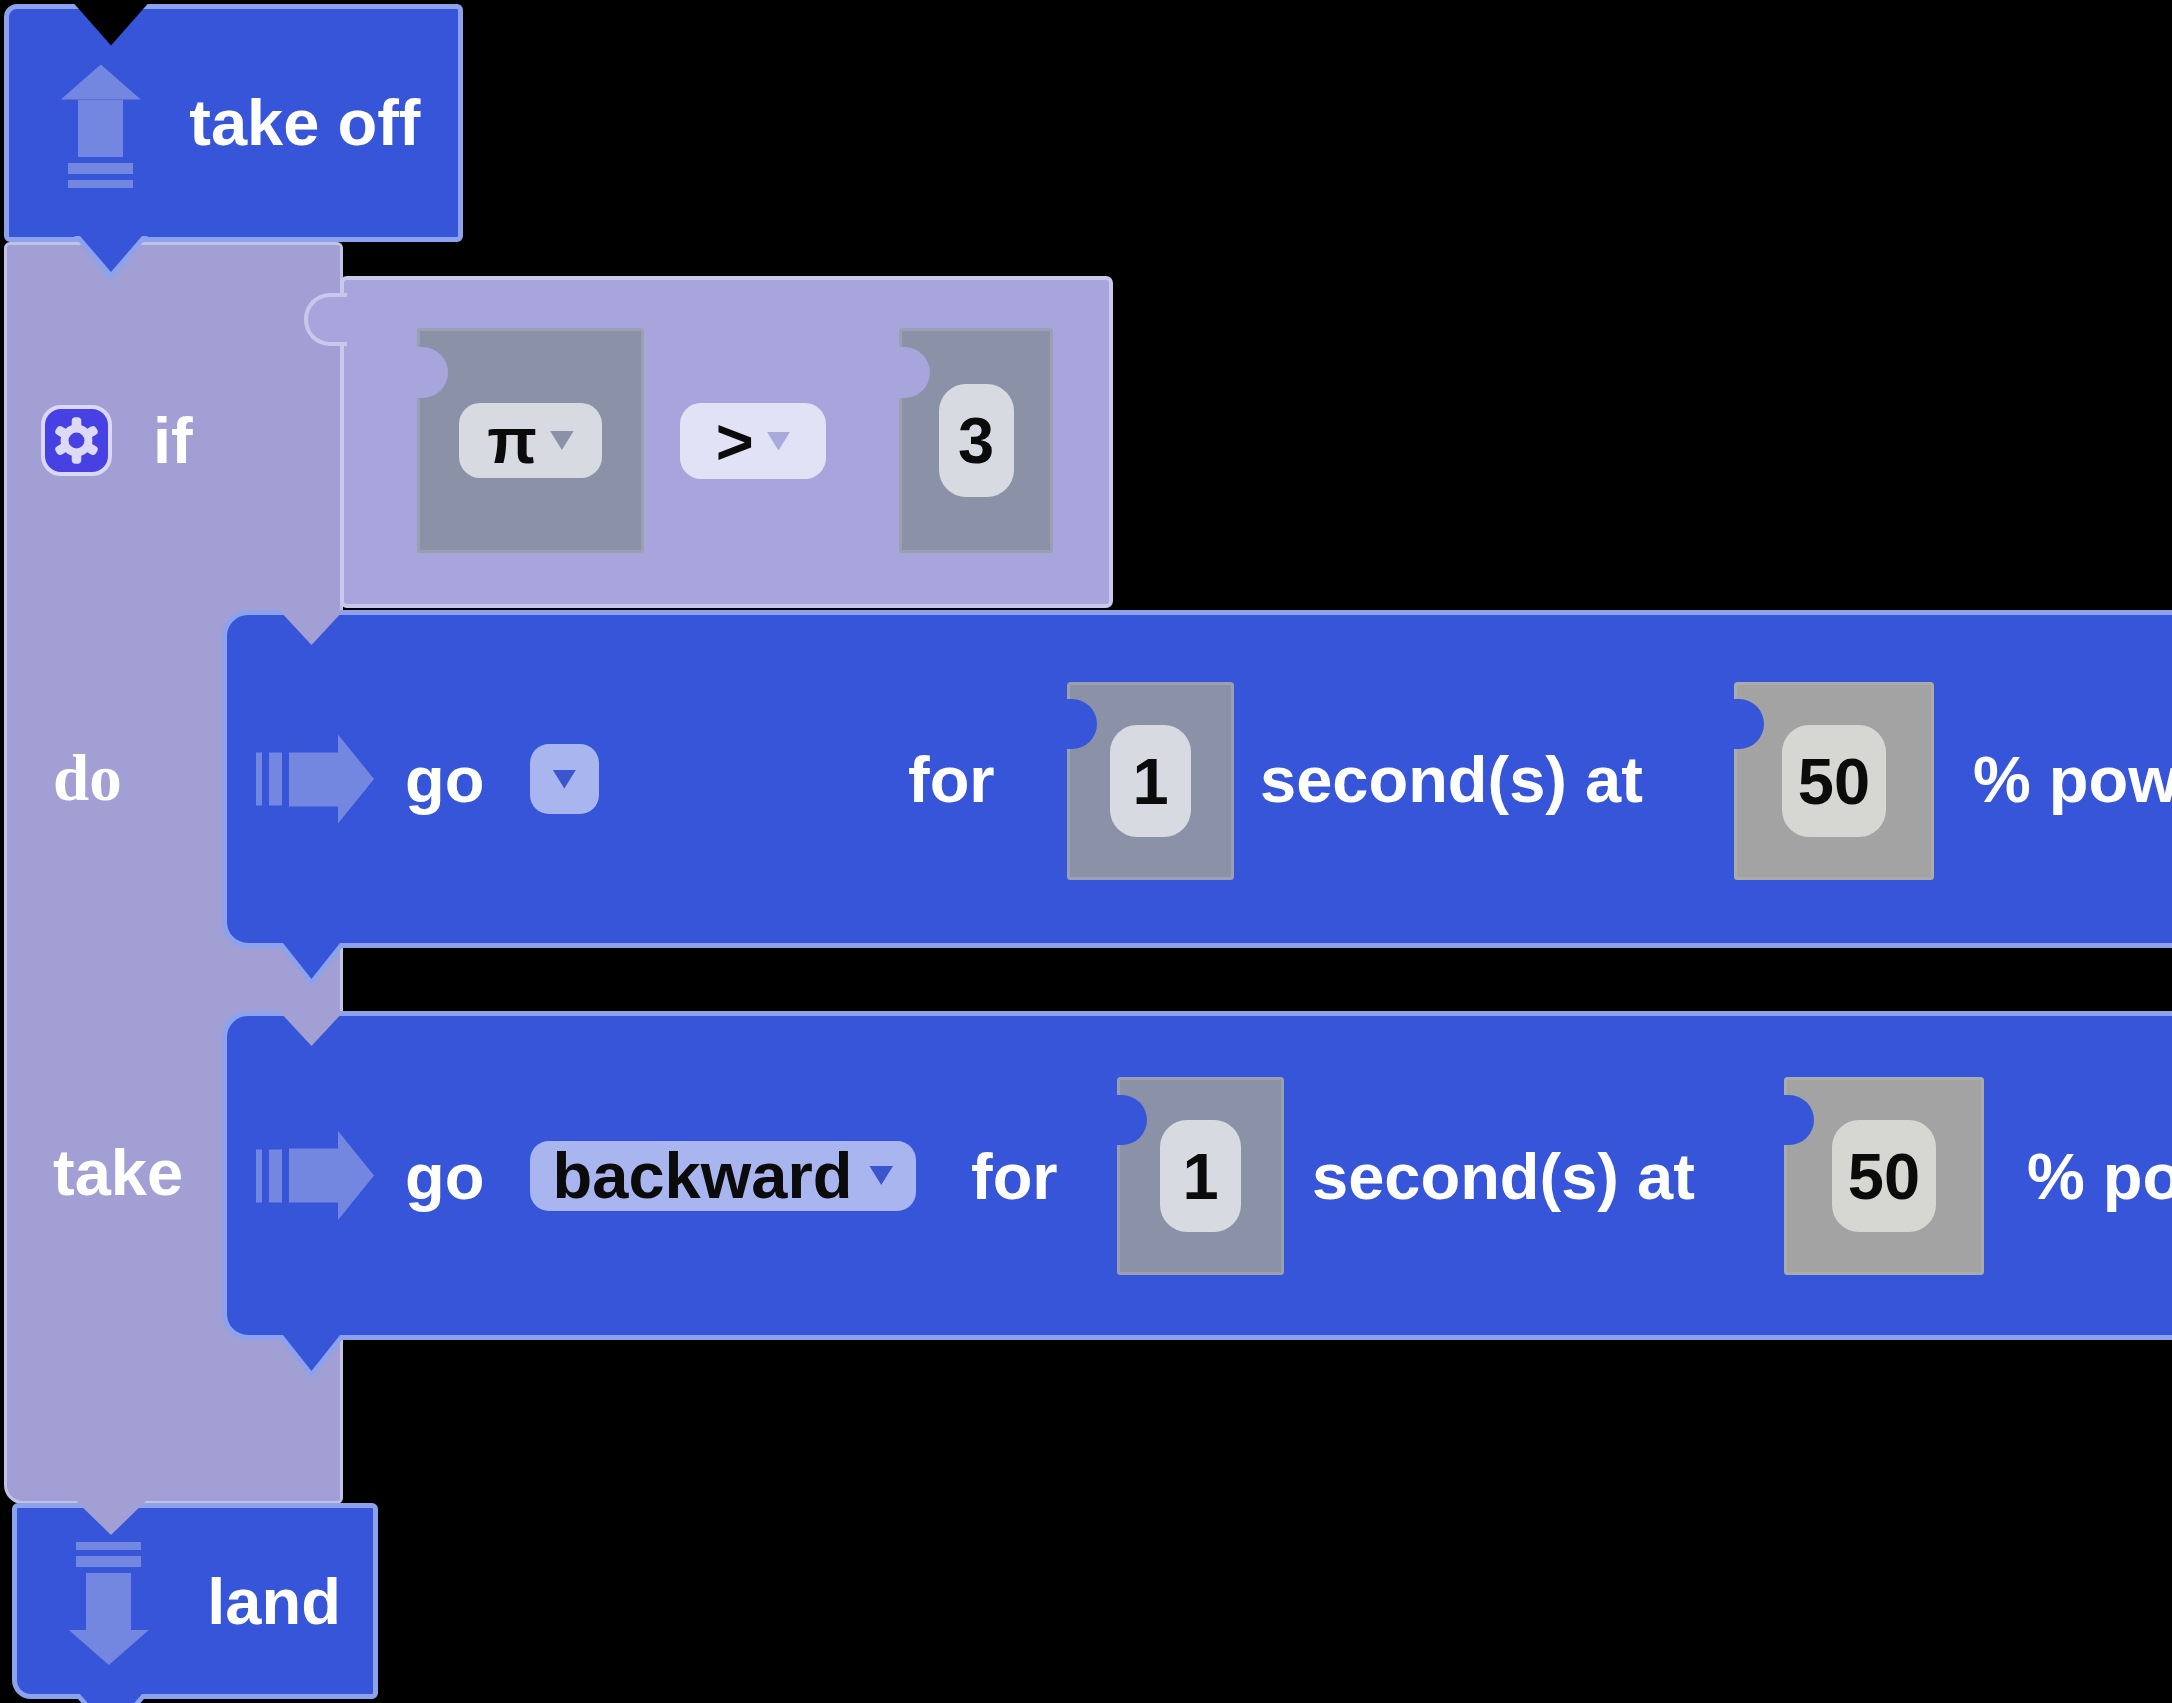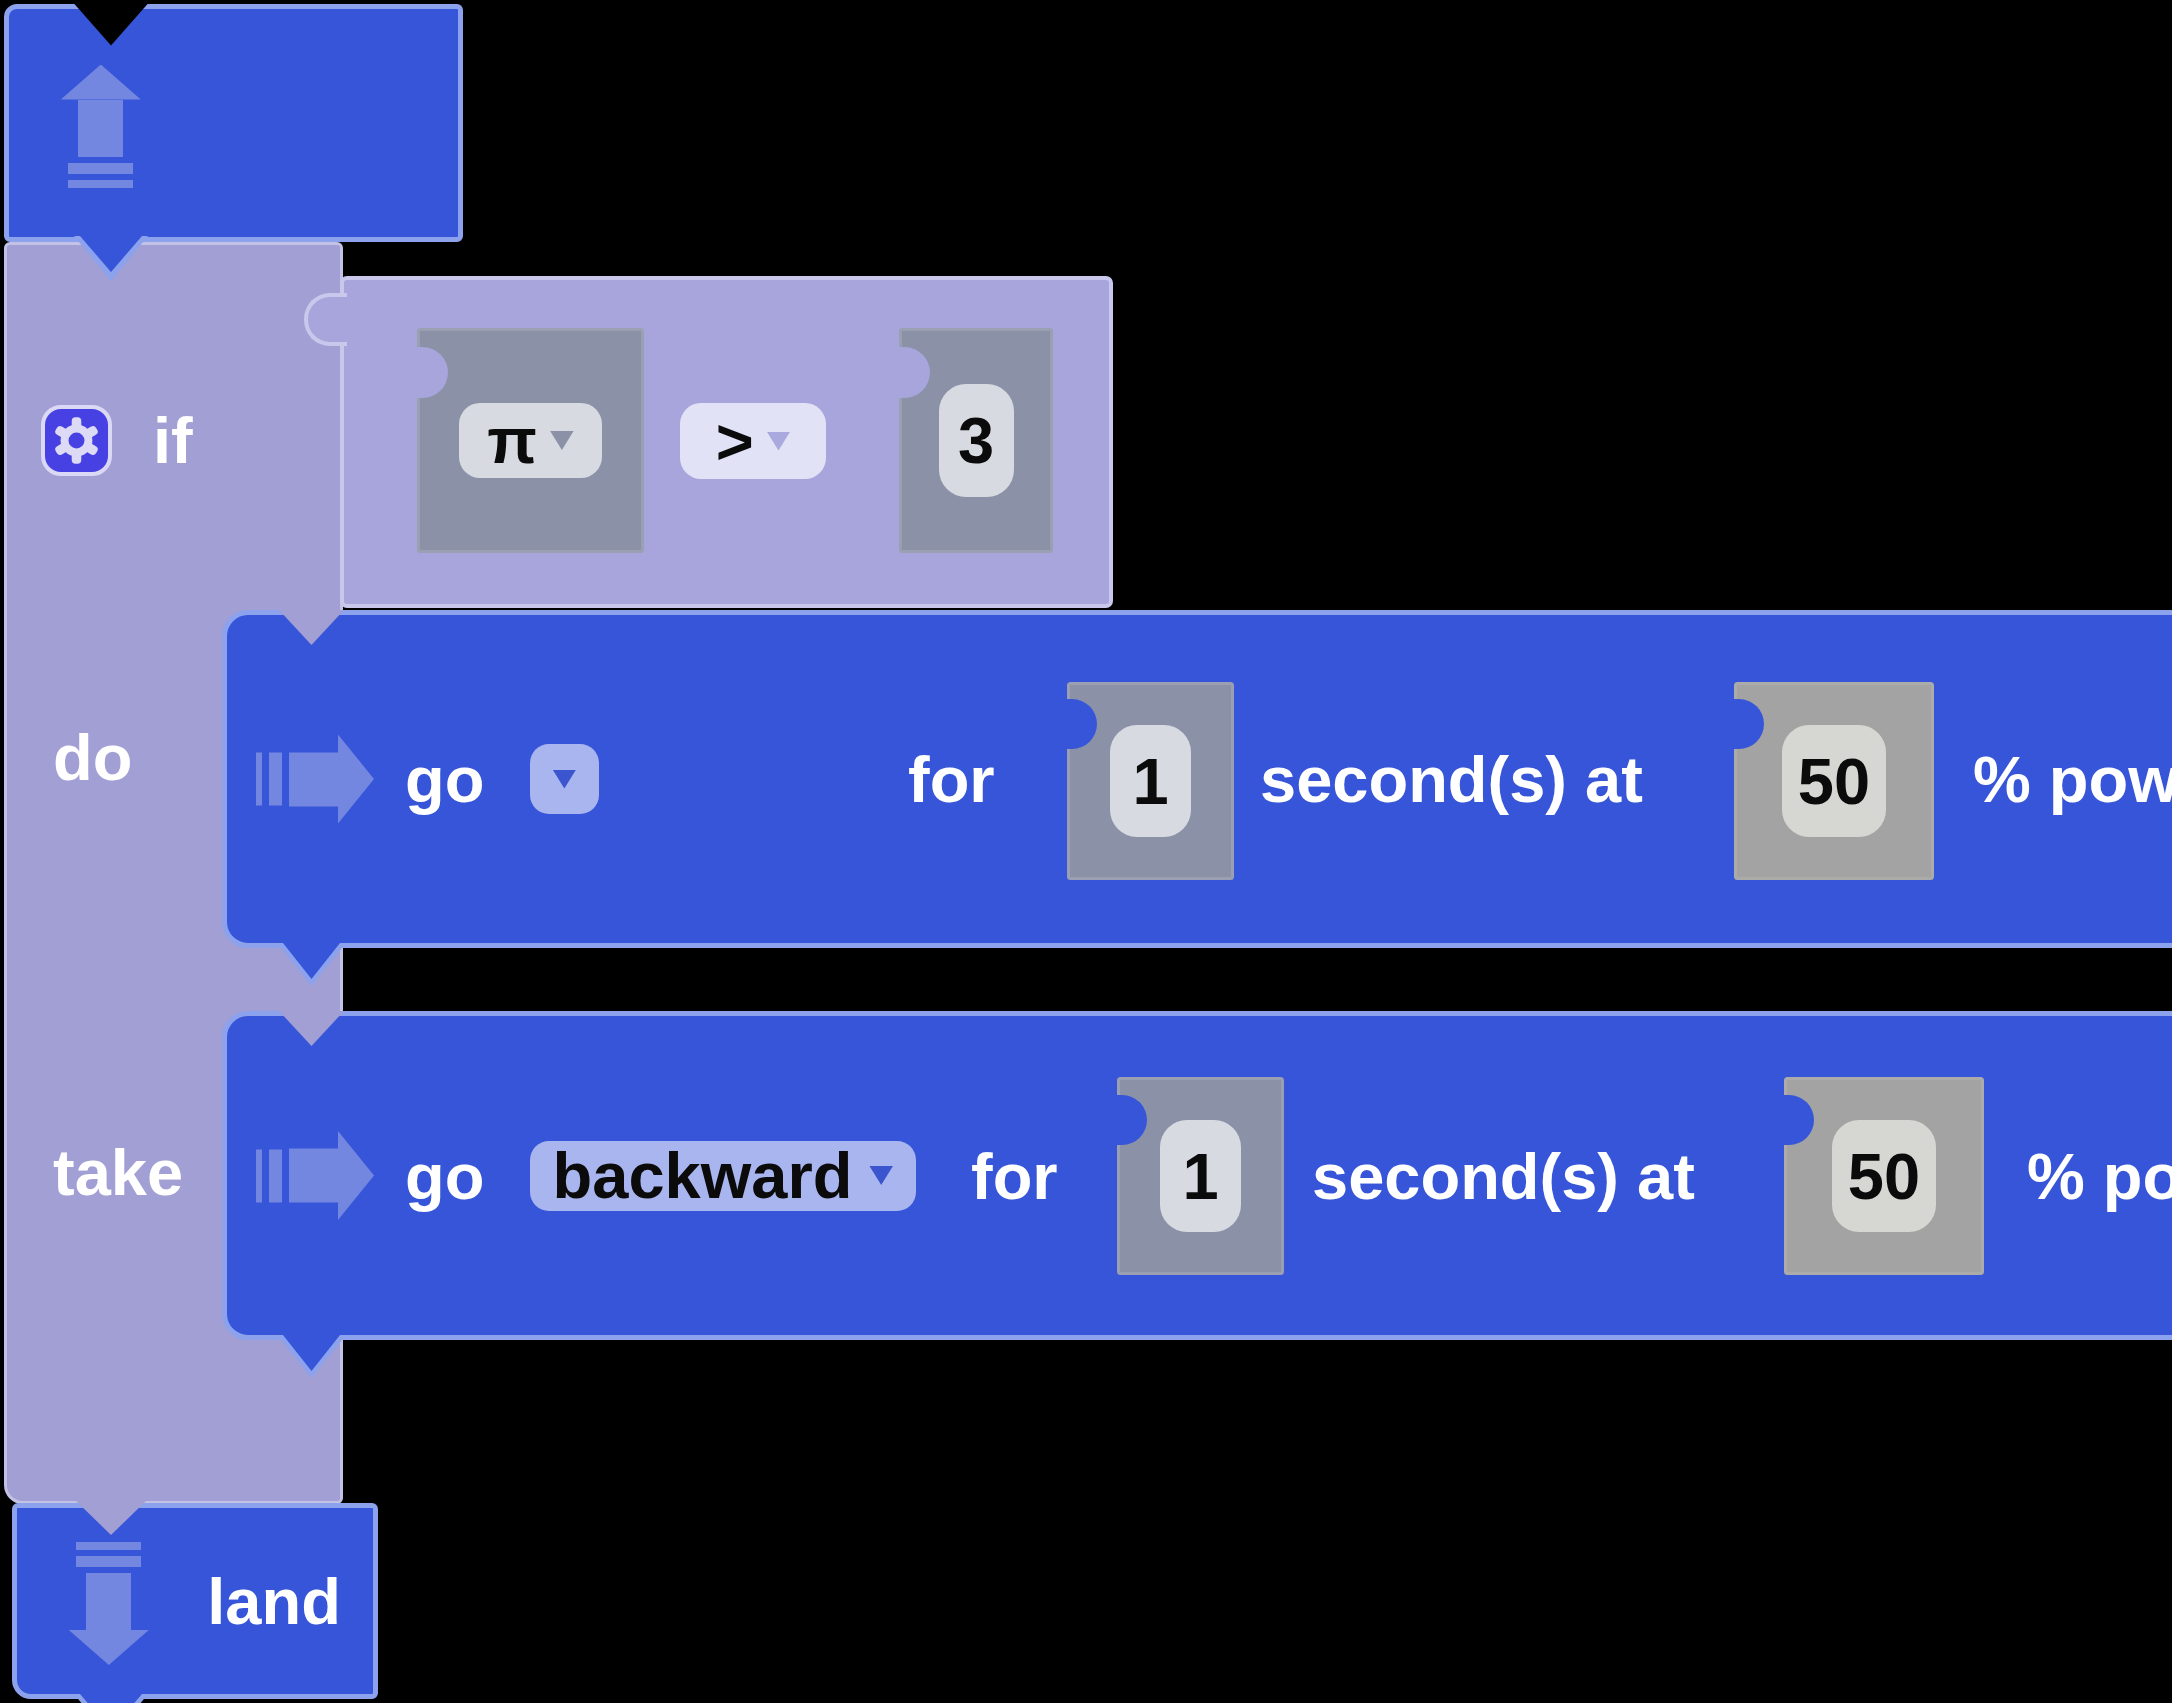--- a/index.html
+++ b/index.html
@@ -64,20 +64,21 @@
   </div>
   <div class="abs knob" style="left:899px;top:347px;width:31px;height:51px;z-index:5;background:#A7A5DC;"></div>
 
   <div class="abs blue" style="left:4.3px;top:3.5px;width:459px;height:238px;z-index:6;border-radius:13px 6px 6px 6px;">
     <div class="abs icon-col" style="left:48px;top:56px;width:87px;">
       <div class="icon-blue vtri" style="width:80px;height:35px;clip-path:polygon(50% 0,100% 100%,0 100%);"></div>
       <div class="icon-blue" style="width:45px;height:57px;"></div>
       <div class="icon-blue" style="width:65px;height:11.3px;margin-top:6px;"></div>
       <div class="icon-blue" style="width:65px;height:7.8px;margin-top:6px;"></div>
     </div>
+    <div class="abs lbl" style="left:180px;top:0;height:100%;">take off</div>
   </div>
 
   <div class="abs vtri" style="left:74px;top:3.5px;width:74px;height:42px;z-index:7;background:#000;"></div>
 
   <div class="abs vtri" style="left:74px;top:236px;width:74px;height:45px;z-index:7;background:#8CA2EC;"></div>
   <div class="abs vtri" style="left:80px;top:236px;width:62px;height:36px;z-index:8;background:#3655D8;"></div>
 
   <div class="abs" style="left:41px;top:405px;width:71px;height:71px;z-index:6;background:#4741E4;
               border:4.3px solid #DAD8F4;border-radius:20px;display:flex;align-items:center;justify-content:center;">
     <svg width="53" height="53" viewBox="0 0 100 100">
@@ -88,21 +89,21 @@
         <rect x="41" y="6" width="18" height="24" rx="7" transform="rotate(120 50 50)"></rect>
         <rect x="41" y="6" width="18" height="24" rx="7" transform="rotate(180 50 50)"></rect>
         <rect x="41" y="6" width="18" height="24" rx="7" transform="rotate(240 50 50)"></rect>
         <rect x="41" y="6" width="18" height="24" rx="7" transform="rotate(300 50 50)"></rect>
       </g>
       <circle cx="50" cy="50" r="15" fill="#4741E4"></circle>
     </svg>
   </div>
   <div class="abs lbl" style="left:153px;top:405px;height:71px;z-index:6;">if</div>
 
-  <div class="abs lbl" style="left:53px;top:718px;height:78px;z-index:6;">do</div>
+  <div class="abs lbl" style="left:53px;top:739px;height:78px;z-index:6;font-family:Liberation Serif, serif;">do</div>
   <div class="abs lbl" style="left:53px;top:1133px;height:78px;z-index:6;">take</div>
 
   <div class="abs blue" style="left:222px;top:610px;width:2061px;height:338px;z-index:6;border-radius:26px 6px 6px 26px;">
     <div class="abs arrow-row center-y" style="left:29px;">
       <div class="icon-blue" style="width:6px;height:53px;"></div>
       <div class="icon-blue" style="width:13px;height:53px;margin-left:7px;"></div>
       <div class="icon-blue" style="width:49px;height:54px;margin-left:7px;"></div>
       <div class="icon-blue" style="width:36px;height:89px;clip-path:polygon(0 0,100% 50%,0 100%);"></div>
     </div>
     <div class="abs lbl center-y" style="left:178px;">go</div>

